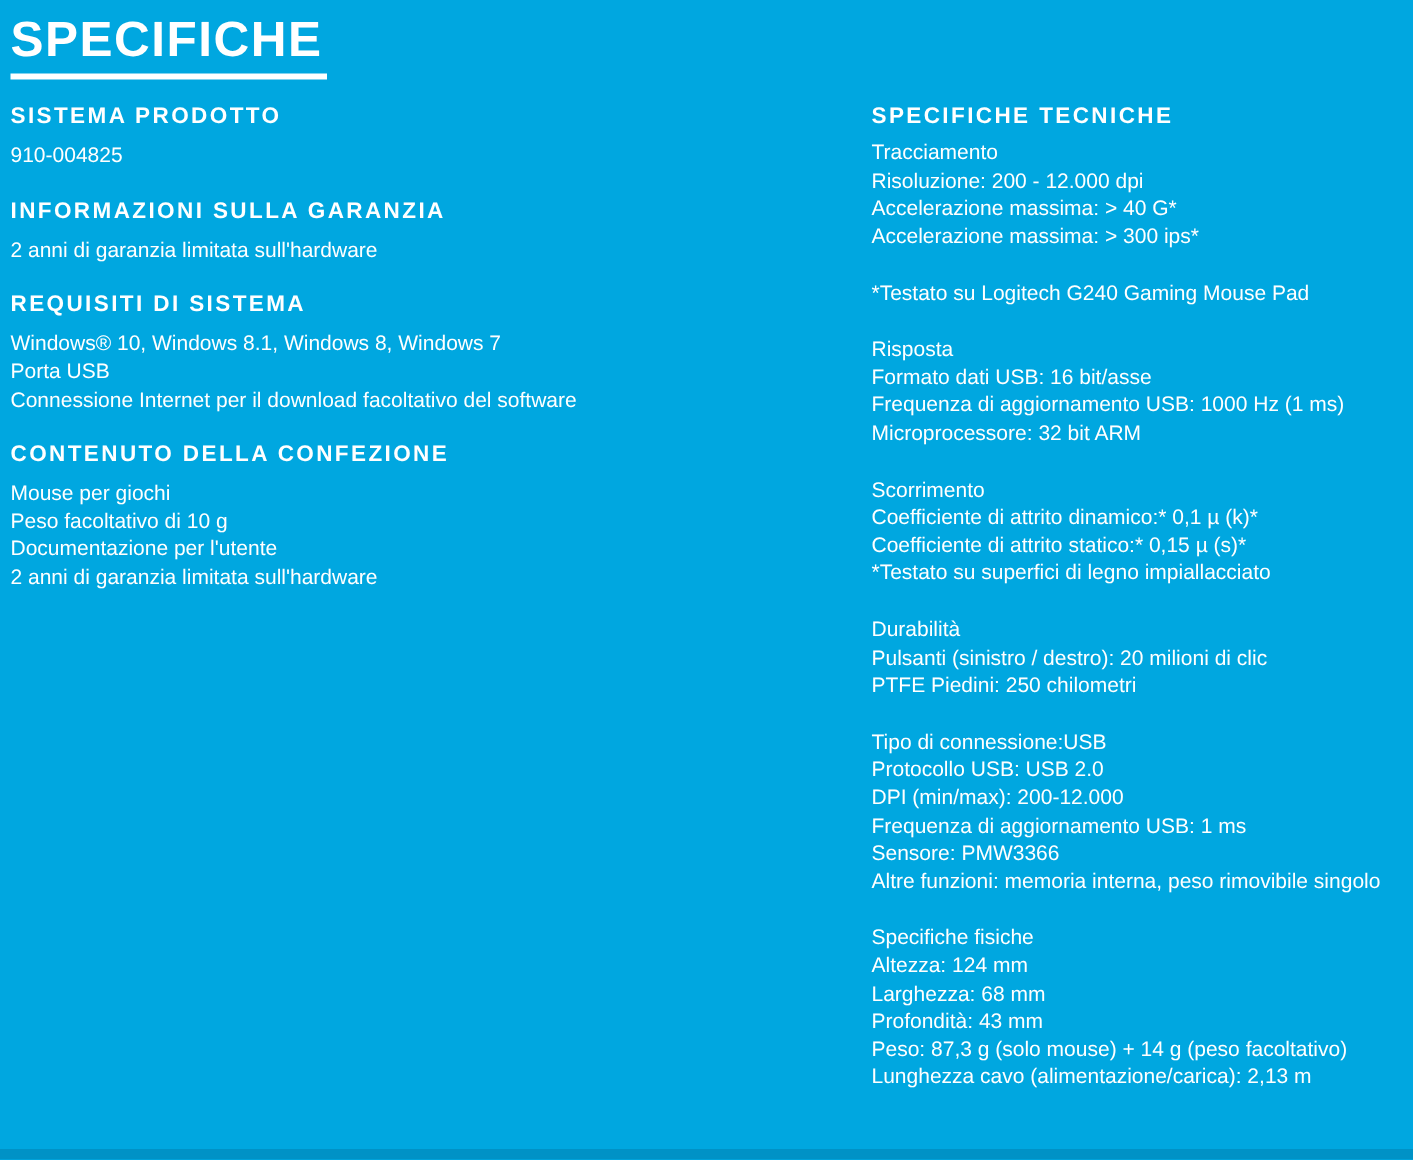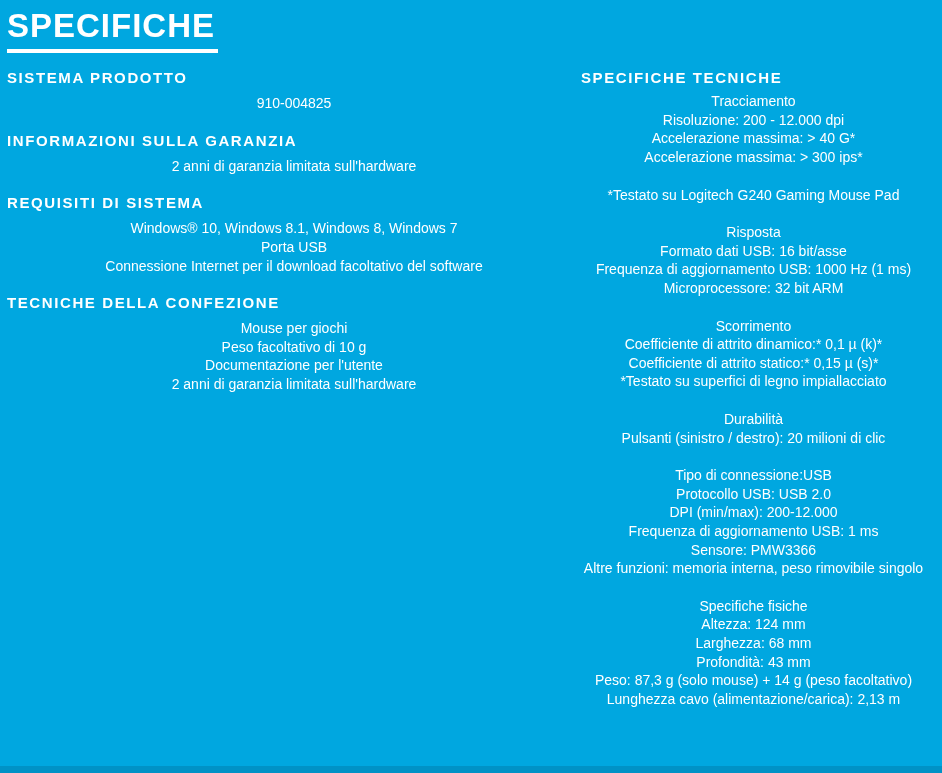--- a/index.html
+++ b/index.html
@@ -45,21 +45,20 @@
     letter-spacing: 1.6px;
     line-height: 19px;
     margin-bottom: 7px;
   }
   .col-left section { margin-bottom: 18px; }
   .col-right h2.section-heading { margin-bottom: 5px; }
   .line {
     font-size: 14px;
     line-height: 18.6px;
     white-space: nowrap;
-    text-align: center;
   }
   .bold { font-weight: normal; }
   .footnote { }
   .group { margin-bottom: 19px; }
   .standalone { margin-bottom: 19px; }
   .bottom-bar {
     position: absolute;
     left: 0;
     bottom: 0;
     width: 942px;
@@ -89,21 +88,21 @@
       </section>
 
       <section>
         <h2 class="section-heading">REQUISITI DI SISTEMA</h2>
         <p class="line">Windows® 10, Windows 8.1, Windows 8, Windows 7</p>
         <p class="line">Porta USB</p>
         <p class="line">Connessione Internet per il download facoltativo del software</p>
       </section>
 
       <section>
-        <h2 class="section-heading">TECNICHE DELLA CONFEZIONE</h2>
+        <h2 class="section-heading">CONTENUTO DELLA CONFEZIONE</h2>
         <p class="line">Mouse per giochi</p>
         <p class="line">Peso facoltativo di 10 g</p>
         <p class="line">Documentazione per l'utente</p>
         <p class="line">2 anni di garanzia limitata sull'hardware</p>
       </section>
 
     </div>
 
     <div class="col-right">
 
@@ -128,20 +127,21 @@
       <div class="group">
         <p class="line bold">Scorrimento</p>
         <p class="line">Coefficiente di attrito dinamico:* 0,1 µ (k)*</p>
         <p class="line">Coefficiente di attrito statico:* 0,15 µ (s)*</p>
         <p class="line footnote">*Testato su superfici di legno impiallacciato</p>
       </div>
 
       <div class="group">
         <p class="line bold">Durabilità</p>
         <p class="line">Pulsanti (sinistro / destro): 20 milioni di clic</p>
+        <p class="line">PTFE Piedini: 250 chilometri</p>
       </div>
 
       <div class="group">
         <p class="line"><span class="bold">Tipo di connessione:</span><span>USB</span></p>
         <p class="line"><span class="bold">Protocollo USB:</span><span> USB 2.0</span></p>
         <p class="line"><span class="bold">DPI (min/max):</span><span> 200-12.000</span></p>
         <p class="line"><span class="bold">Frequenza di aggiornamento USB:</span><span> 1 ms</span></p>
         <p class="line"><span class="bold">Sensore:</span><span> PMW3366</span></p>
         <p class="line"><span class="bold">Altre funzioni:</span><span> memoria interna, peso rimovibile singolo</span></p>
       </div>

